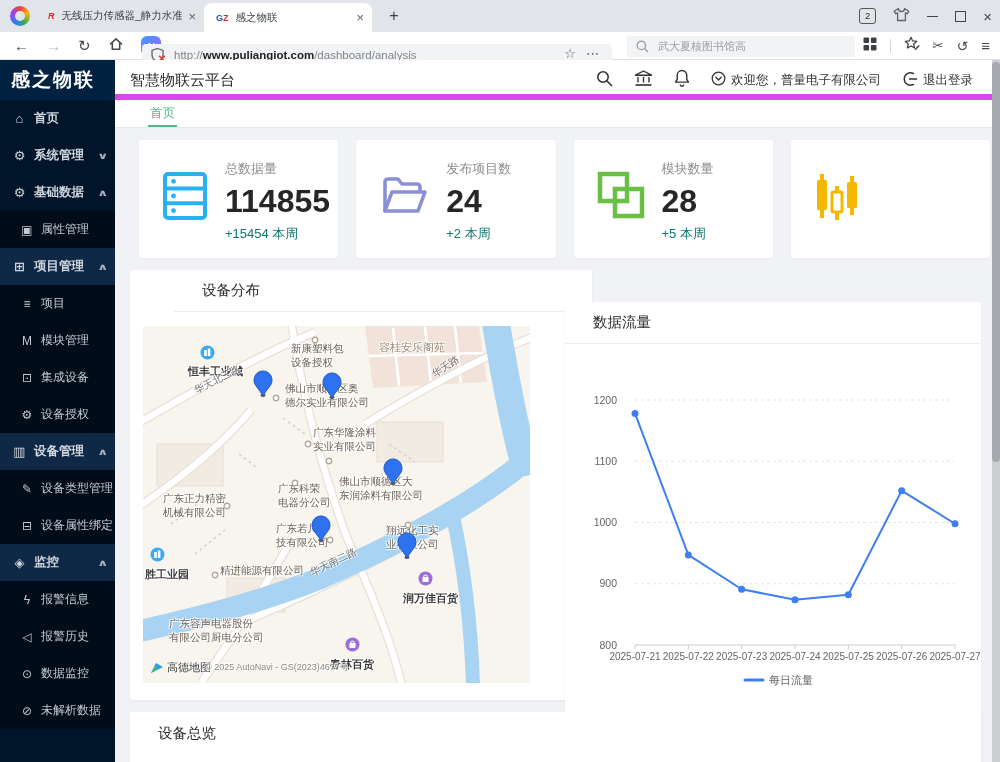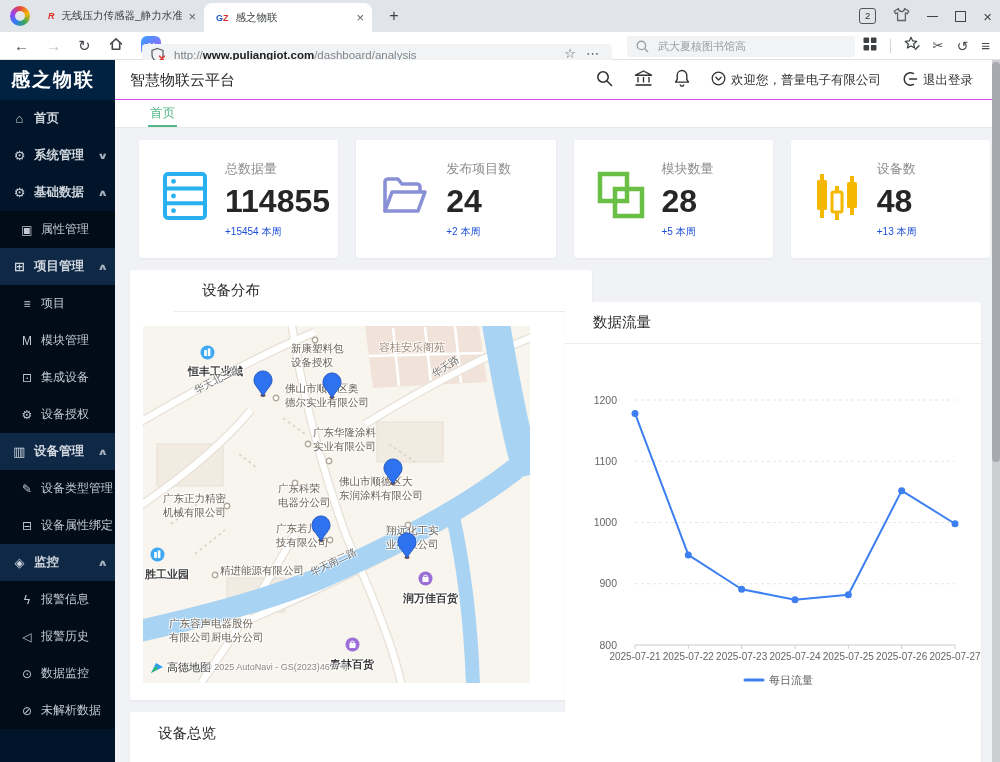--- a/index.html
+++ b/index.html
@@ -53,35 +53,35 @@
     line-height:40px;padding-left:11px;}
   .mi{display:flex;align-items:center;height:37px;color:#ced4dc;font-size:12.5px;position:relative;box-sizing:border-box;}
   .mi.l1{background:#001529;padding-left:11px;font-weight:600;}
   .mi.l1.open{background:#0e2845;}
   .mi.l2{background:#000c17;padding-left:19px;font-weight:400;color:#c3c9d3;font-size:12px;}
   .micon{width:17px;font-size:13px;margin-right:6px;text-align:center;flex:0 0 auto;}
   .mi.l2 .micon{font-size:12px;width:16px;}
   .marrow{position:absolute;right:9px;font-size:9px;color:#a8b2bf;transform:scaleX(1.5);}
   
   .content{position:absolute;left:115px;top:60px;width:877px;height:702px;background:#f0f2f5;}
-  .apphead{position:absolute;left:0;top:0;width:877px;height:40px;background:#fff;border-bottom:1px solid #d946ef;box-sizing:border-box;}
+  .apphead{position:absolute;left:0;top:0;width:877px;height:40px;background:#fff;border-bottom:6px solid #d946ef;box-sizing:border-box;}
   .apptitle{position:absolute;left:15px;top:0;line-height:40px;font-size:15px;color:#2b2b2b;font-weight:500;}
   .hicons{position:absolute;right:19px;top:0;height:40px;display:flex;align-items:center;gap:21px;}
   .hgroup{display:flex;align-items:center;gap:5px;font-size:12.5px;color:#333;}
   .tabstrip{position:absolute;left:0;top:40px;width:877px;height:28px;background:#fff;border-bottom:1px solid #e8e8e8;box-sizing:border-box;}
   .pagetab{position:absolute;left:33px;top:0;height:27px;line-height:27px;font-size:12.5px;color:#52b788;
     border-bottom:2px solid #52b788;box-sizing:border-box;padding:0 2px;}
   .cards{position:absolute;left:24px;top:80px;width:851px;display:flex;gap:18px;}
   .card{flex:1;height:118px;background:#fff;border-radius:3px;box-shadow:0 1px 3px rgba(0,0,0,.05);
     display:flex;align-items:flex-start;padding:20px 0 0 23px;box-sizing:border-box;}
   .cicon{margin-top:11px;flex:0 0 auto;}
   .ctxt{margin-left:17px;}
   .clabel{font-size:13px;color:#8d8d8d;}
   .cvalue{font-size:32px;font-weight:bold;color:#262626;margin-top:5px;}
-  .cdelta{font-size:10px;color:#1d4ed8;margin-top:5px;}
+  .cdelta{font-size:13px;color:#0f766e;margin-top:5px;}
   .panel{position:absolute;background:#fff;border-radius:3px;box-shadow:0 1px 3px rgba(0,0,0,.05);overflow:hidden;}
   .panel-map{left:15px;top:210px;width:418px;height:430px;padding-left:44px;}
   .panel-chart{left:450px;top:210px;width:416px;height:536px;margin-top:32px;}
   .panel-overview{left:15px;top:652px;width:851px;height:110px;}
   .phead{height:42px;border-bottom:1px solid #ececec;display:flex;align-items:center;padding-left:28px;
     font-size:14.5px;color:#2b2b2b;box-sizing:border-box;}
   .phead.nb{border-bottom:none;}
   
   #map{position:absolute;left:13px;top:56px;width:387px;height:357px;overflow:hidden;background:#f8f4ee;}
   #map > svg.bg{position:absolute;left:0;top:0;}
@@ -344,25 +344,20 @@
                 <line x1="8" y1="38" x2="8" y2="47"></line>
                 <line x1="23" y1="15" x2="23" y2="22"></line>
                 <line x1="23" y1="40" x2="23" y2="49"></line>
                 <line x1="38" y1="5" x2="38" y2="12"></line>
                 <line x1="38" y1="36" x2="38" y2="44"></line>
               </g>
               <rect x="3" y="9" width="10" height="30" rx="1.5" fill="#f5b800"></rect>
               <rect x="18" y="21" width="10" height="20" rx="1.5" fill="none" stroke="#f5b800" stroke-width="3"></rect>
               <rect x="33" y="11" width="10" height="26" rx="1.5" fill="#f5b800"></rect>
             </svg></div>
-          <div class="ctxt">
-            <div class="clabel">设备数</div>
-            <div class="cvalue">48</div>
-            <div class="cdelta">+13 本周</div>
-          </div>
         </div>
       </div>
 
     <div class="panel panel-map">
       <div class="phead">设备分布</div>
       <div id="map">
           <svg class="bg" width="387" height="357" viewBox="0 0 387 357">
 <rect x="0" y="0" width="387" height="357" fill="#f8f4ee"></rect>
 <g fill="#f1ebe2" stroke="#e6dfd4" stroke-width="1">
   <rect x="14" y="118" width="66" height="42"></rect>

